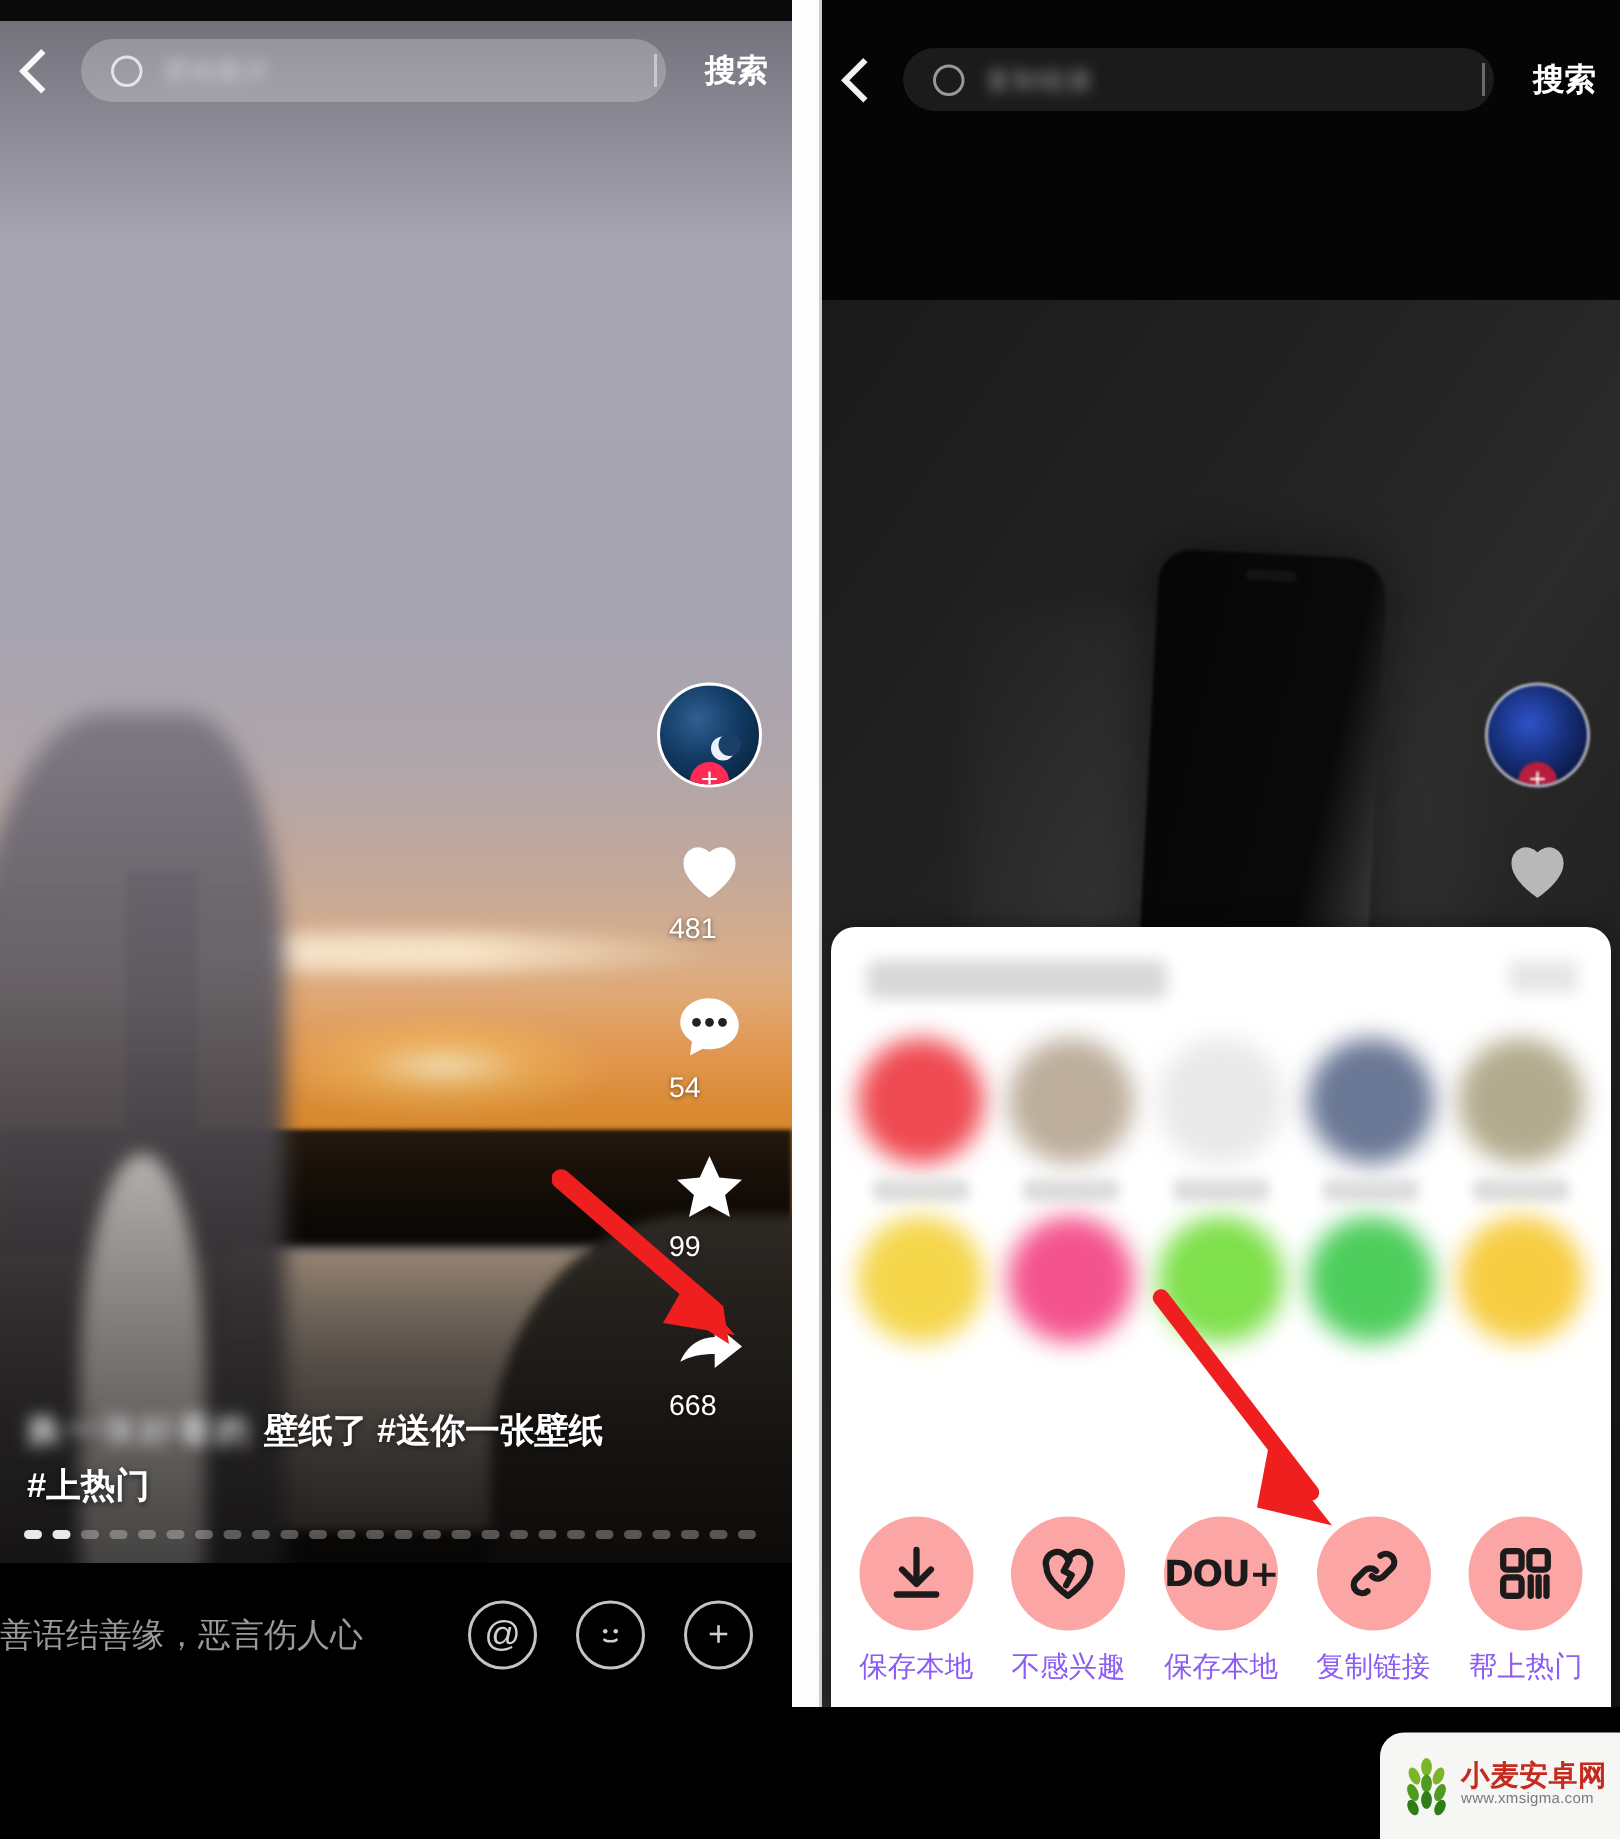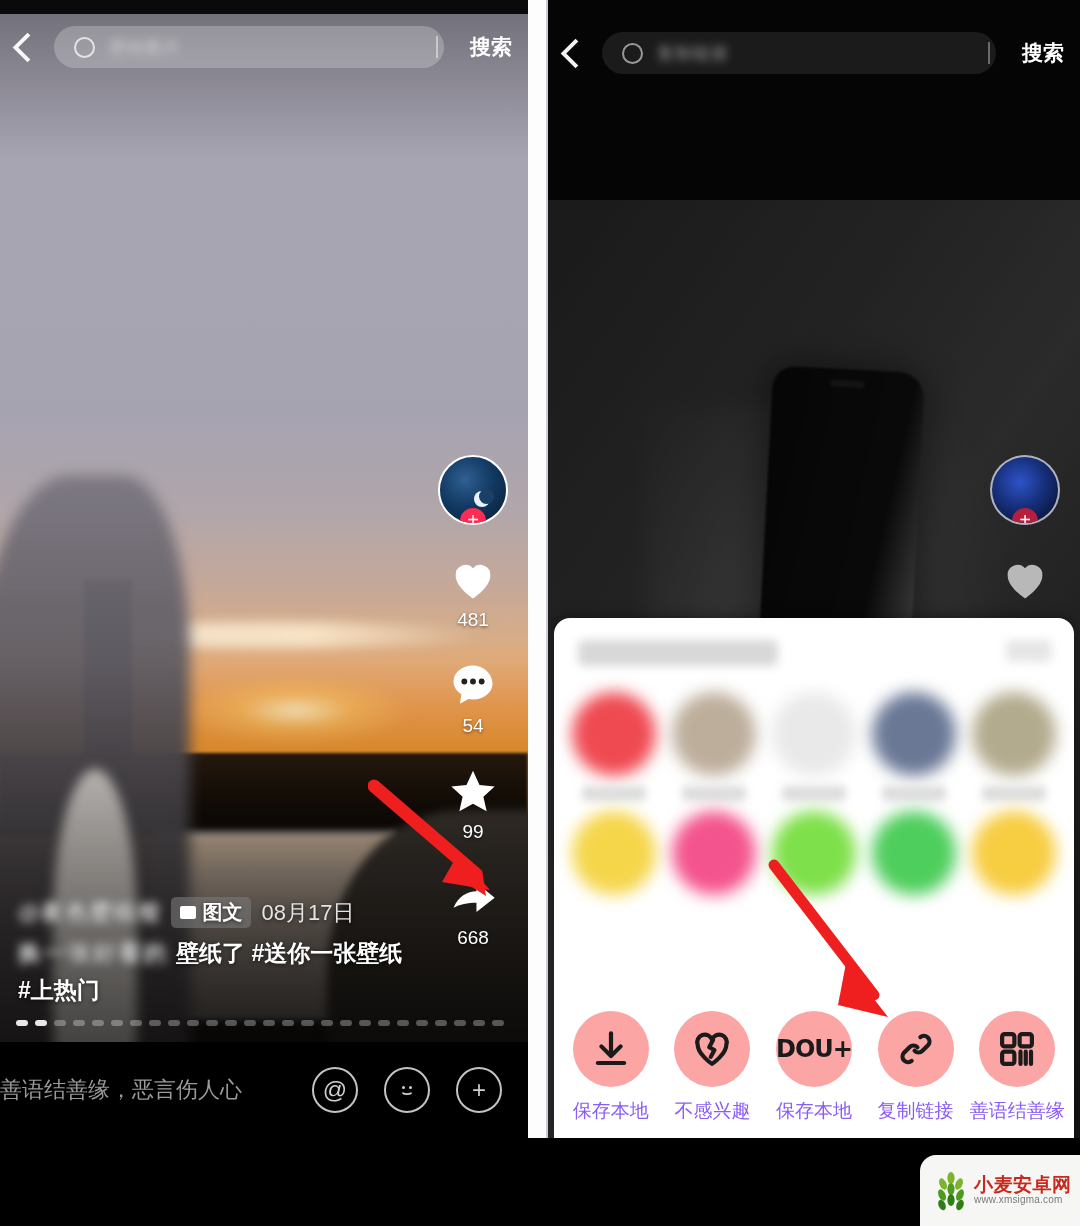--- a/index.html
+++ b/index.html
@@ -75,21 +75,21 @@
   .avatar{position:relative;width:66px;height:66px;border-radius:50%;
           border:2.5px solid #fff;overflow:hidden;
           background:radial-gradient(circle at 38% 34%,#2f5f92 0%,#123a63 45%,#071b30 100%);}
   .moon{position:absolute;left:52%;top:52%;width:16px;height:16px;border-radius:50%;
         background:#eaf2fb;box-shadow:6px -1px 0 -2px rgba(20,44,72,.0);}
   .moon:after{content:"";position:absolute;left:5px;top:-2px;width:15px;height:15px;
               border-radius:50%;background:#1b4068;}
   .plus{position:absolute;left:50%;bottom:-11px;transform:translateX(-50%);
         width:26px;height:26px;border-radius:50%;background:#fe2c55;color:#fff;
         font-size:20px;line-height:24px;text-align:center;font-weight:300;}
-  .act{margin-top:28px;display:flex;flex-direction:column;align-items:center;}
+  .act{margin-top:28px;display:flex;flex-direction:column;}
   .act .cnt{margin-top:4px;font-size:19px;color:#fff;
             text-shadow:0 1px 3px rgba(0,0,0,.55);font-weight:500;}
   .ic{width:54px;height:52px;display:block;}
   .ic path,.ic polygon{fill:#fff;}
 
   
   .l-cap{position:absolute;left:18px;right:96px;bottom:132px;z-index:9;
          color:#fff;text-shadow:0 1px 4px rgba(0,0,0,.65);}
   .cap-line1{display:flex;align-items:center;font-size:22px;margin-bottom:10px;}
   .nick{filter:blur(5px);letter-spacing:2px;color:#e8e8e8;font-weight:600;}
@@ -245,28 +245,20 @@
 
     <div class="act">
       <svg class="ic" viewBox="0 0 24 24">
         <path d="M3 17c2.5-5.6 6.5-7.4 10.6-7.6V5.4L22 12.3l-8.4 6.6v-4.3C9.6 14.6 5.8 15.3 3 17z"></path>
       </svg>
       <span class="cnt">668</span>
     </div>
   </div>
 
   <div class="l-cap">
-    <div class="cap-line1">
-      <span class="nick">@夜色壁纸馆</span>
-      <span class="badge">
-        <span class="bsq"></span>
-        <span>图文</span>
-      </span>
-      <span class="date">08月17日</span>
-    </div>
     <div class="cap-line2">
       <span class="cap-blur">换一张好看的</span>
       <span>壁纸了 #送你一张壁纸</span>
     </div>
     <div class="cap-line3">#上热门</div>
   </div>
 
   <div class="dots">
     <i class="on"></i>
     <i class="on"></i>
@@ -444,21 +436,21 @@
 
       <div class="aitem">
         <span class="acirc">
           <svg viewBox="0 0 24 24">
             <rect x="3.5" y="3.5" width="7" height="7" rx="1.4"></rect>
             <rect x="13.5" y="3.5" width="7" height="7" rx="1.4"></rect>
             <rect x="3.5" y="13.5" width="7" height="7" rx="1.4"></rect>
             <path d="M14 13.5v7M17 13.5v7M20 13.5v7"></path>
           </svg>
         </span>
-        <span class="alabel">善语结善缘</span>
+        <span class="alabel">帮上热门</span>
       </div>
     </div>
   </div>
 
   <svg class="arrow" style="left:218px;top:855px;width:150px;height:175px;" viewBox="0 0 150 175">
     <path d="M8 10 L108 140" stroke="#ef1f1f" stroke-width="11" stroke-linecap="round"></path>
     <path d="M80 108 L122 162 L72 150 Z" fill="#ef1f1f"></path>
   </svg>
 </div>
 

